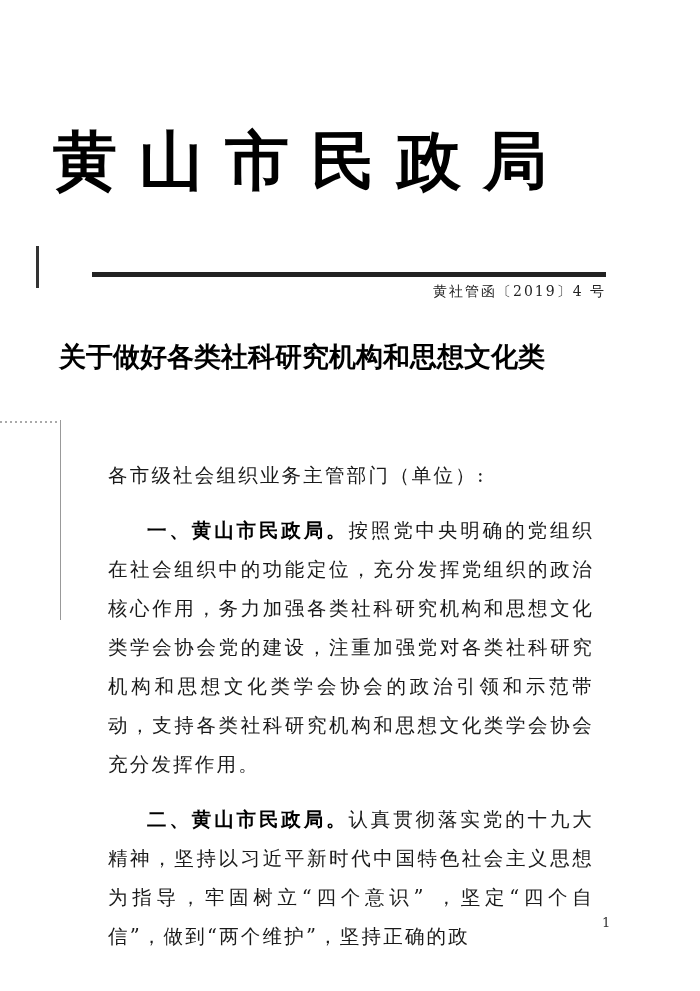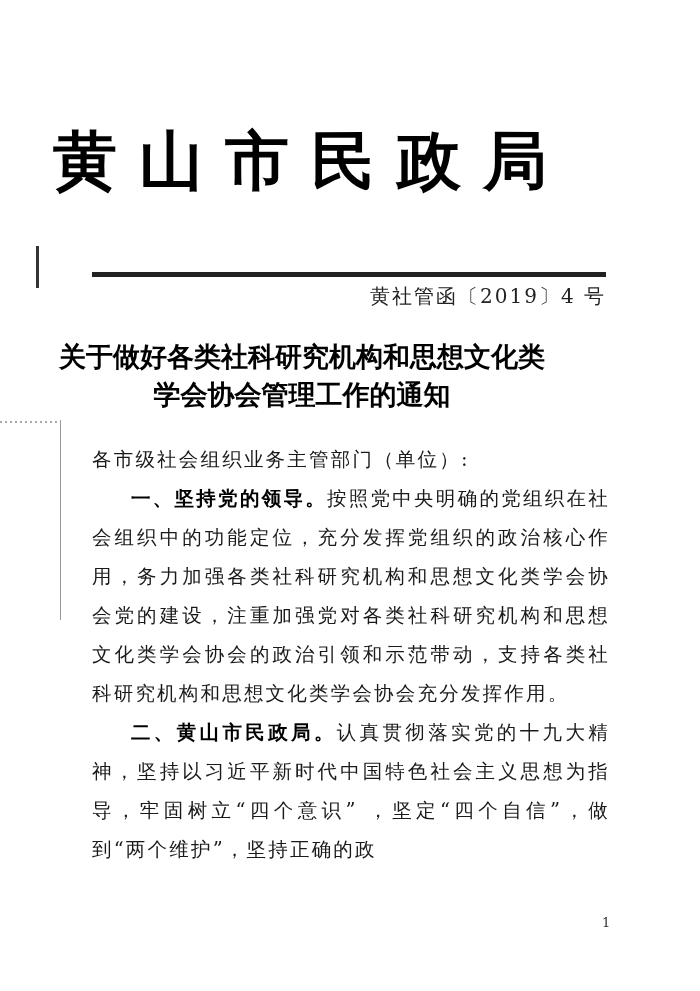--- a/index.html
+++ b/index.html
@@ -20,32 +20,32 @@
   .letterhead {
     position:absolute; left:0; top:118px; width:600px; text-align:center;
     font-family:"DejaVu Sans", "Liberation Sans", sans-serif;
     font-size:64px; font-weight:bold; letter-spacing:22px; color:#000;
     text-indent:22px;
   }
   .rule {
     position:absolute; left:92px; top:272px; width:514px; height:5px; background:#222;
   }
   .doc-number {
-    position:absolute; right:94px; top:283px; font-size:20px; letter-spacing:2px; color:#222;
+    position:absolute; right:94px; top:283px; font-size:14px; letter-spacing:2px; color:#222;
   }
   .title {
     position:absolute; left:0; top:338px; width:604px; text-align:center;
     font-family:"DejaVu Sans", "Liberation Sans", sans-serif;
     font-size:27px; line-height:38px; color:#000; font-weight:bold;
   }
   .body-text {
     position:absolute; left:92px; top:440px; width:518px;
     font-size:19.5px; line-height:39px; color:#1a1a1a; letter-spacing:2.2px;
   }
-  .body-text p { margin:0; text-align:justify; }
+  .body-text p { margin:16px; text-align:justify; }
   .indent { text-indent:2em; }
   .section-heading {
     font-family:"DejaVu Sans", "Liberation Sans", sans-serif; font-weight:bold; color:#000;
   }
   .page-number {
     position:absolute; left:602px; top:915px; font-size:13px; color:#333;
   }
 </style>
 </head>
 <body>
@@ -53,22 +53,21 @@
 <div class="scan-mark-top"></div>
 <div class="scan-dots"></div>
 <div class="scan-mark-bottom"></div>
 
 <div class="letterhead">黄山市民政局</div>
 <div class="rule"></div>
 <div class="doc-number">黄社管函〔2019〕4 号</div>
 
 <div class="title">
   <div>关于做好各类社科研究机构和思想文化类</div>
-  <div>学会协会管理工作的通知</div>
 </div>
 
 <div class="body-text">
   <p>各市级社会组织业务主管部门（单位）:</p>
-  <p class="indent"><span class="section-heading">一、坚持党的领导。</span><span>按照党中央明确的党组织在社会组织中的功能定位，充分发挥党组织的政治核心作用，务力加强各类社科研究机构和思想文化类学会协会党的建设，注重加强党对各类社科研究机构和思想文化类学会协会的政治引领和示范带动，支持各类社科研究机构和思想文化类学会协会充分发挥作用。</span></p>
+  <p class="indent"><span class="section-heading">一、黄山市民政局。</span><span>按照党中央明确的党组织在社会组织中的功能定位，充分发挥党组织的政治核心作用，务力加强各类社科研究机构和思想文化类学会协会党的建设，注重加强党对各类社科研究机构和思想文化类学会协会的政治引领和示范带动，支持各类社科研究机构和思想文化类学会协会充分发挥作用。</span></p>
   <p class="indent"><span class="section-heading">二、黄山市民政局。</span><span>认真贯彻落实党的十九大精神，坚持以习近平新时代中国特色社会主义思想为指导，牢固树立“四个意识” ，坚定“四个自信”，做到“两个维护”，坚持正确的政</span></p>
 </div>
 
 <div class="page-number">1</div>
 
 </body></html>

